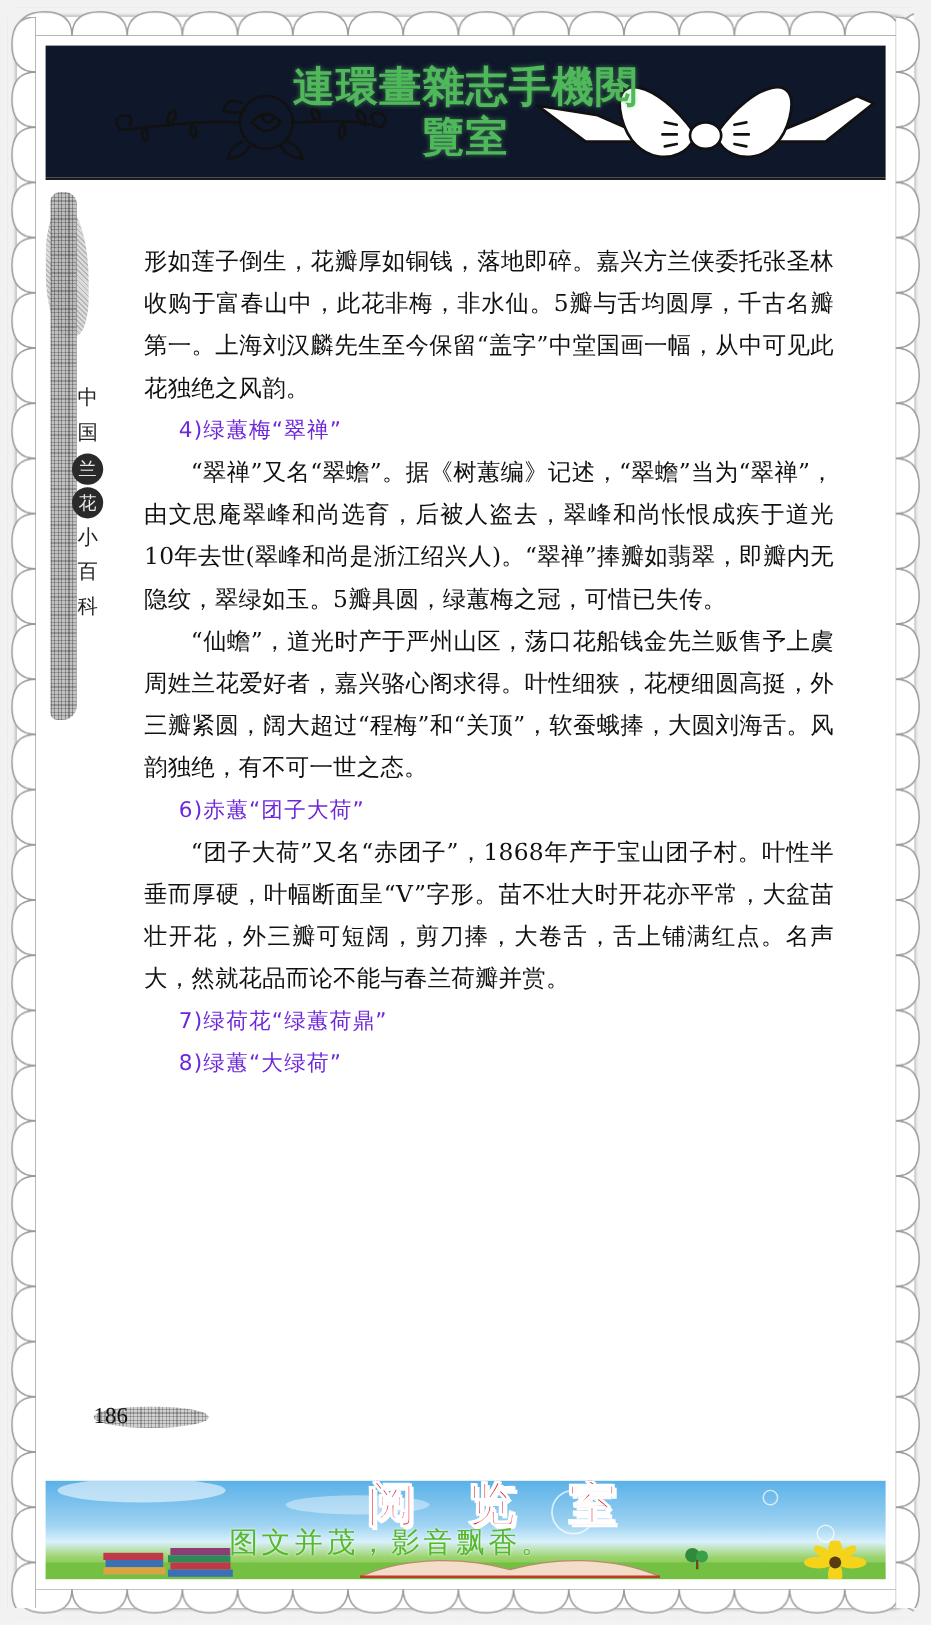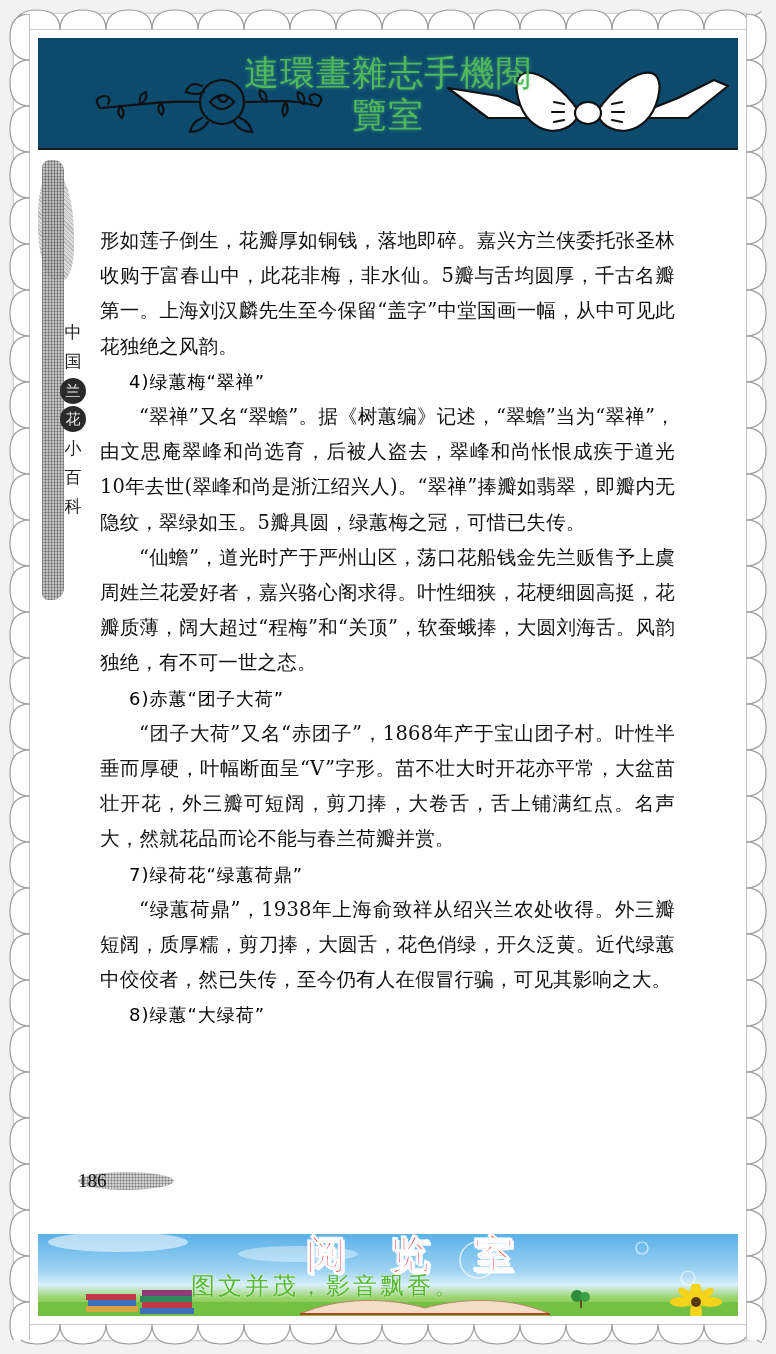--- a/index.html
+++ b/index.html
@@ -33,21 +33,22 @@
   }
   .scallop-col.left { left: 6px; }
   .scallop-col.right { left: 746px; }
   .scallop-row svg, .scallop-col svg { display: block; }
 
   
   .header {
     position: absolute;
     left: 38px; top: 38px;
     width: 700px; height: 110px;
-    background: #0c4a6e;
+    background: #0f172a;
+    font-weight: bold;
   }
   .header-rule {
     position: absolute;
     left: 38px; top: 148px;
     width: 700px; height: 2px;
     background: #1a1a1a;
   }
   .header-title {
     position: absolute;
     left: 0; top: 14px; width: 700px;
@@ -107,40 +108,39 @@
     margin: 2px 0;
     border-radius: 50%;
     background: #2a2a2a;
     color: #e8e8e8;
     font-size: 15px;
   }
 
   
   .content {
     position: absolute;
-    left: 100px; top: 200px;
+    left: 120px; top: 200px;
     width: 575px;
-    margin-top: 23px;
   }
   .para {
     margin: 0;
     font-size: 19.5px;
     line-height: 35.2px;
     color: #111;
     text-align: justify;
     text-indent: 2em;
     letter-spacing: 0.2px;
   }
   .para.no-indent { text-indent: 0; }
   .subhead {
     margin: 0;
     padding-left: 29px;
     font-size: 18px;
     line-height: 35.2px;
-    color: #000000;
+    color: #6d28d9;
     font-family: "DejaVu Sans", "Liberation Sans", sans-serif;
     letter-spacing: 1px;
   }
 
   
   .page-num {
     position: absolute;
     left: 78px; top: 1168px;
     width: 96px; height: 26px;
   }
@@ -292,25 +292,24 @@
     <span class="ch">小</span>
     <span class="ch">百</span>
     <span class="ch">科</span>
   </div>
 </div>
 
 <div class="content">
   <p class="para no-indent">形如莲子倒生，花瓣厚如铜钱，落地即碎。嘉兴方兰侠委托张圣林收购于富春山中，此花非梅，非水仙。5瓣与舌均圆厚，千古名瓣第一。上海刘汉麟先生至今保留“盖字”中堂国画一幅，从中可见此花独绝之风韵。</p>
   <p class="subhead">4)绿蕙梅“翠禅”</p>
   <p class="para">“翠禅”又名“翠蟾”。据《树蕙编》记述，“翠蟾”当为“翠禅”，由文思庵翠峰和尚选育，后被人盗去，翠峰和尚怅恨成疾于道光10年去世(翠峰和尚是浙江绍兴人)。“翠禅”捧瓣如翡翠，即瓣内无隐纹，翠绿如玉。5瓣具圆，绿蕙梅之冠，可惜已失传。</p>
-  <p class="para">“仙蟾”，道光时产于严州山区，荡口花船钱金先兰贩售予上虞周姓兰花爱好者，嘉兴骆心阁求得。叶性细狭，花梗细圆高挺，花瓣质薄，阔大超过“程梅”和“关顶”，软蚕蛾捧，大圆刘海舌。风韵独绝，有不可一世之态。</p>
+  <p class="para">“仙蟾”，道光时产于严州山区，荡口花船钱金先兰贩售予上虞周姓兰花爱好者，嘉兴骆心阁求得。叶性细狭，花梗细圆高挺，外三瓣紧圆，阔大超过“程梅”和“关顶”，软蚕蛾捧，大圆刘海舌。风韵独绝，有不可一世之态。</p>
   <p class="subhead">6)赤蕙“团子大荷”</p>
   <p class="para">“团子大荷”又名“赤团子”，1868年产于宝山团子村。叶性半垂而厚硬，叶幅断面呈“V”字形。苗不壮大时开花亦平常，大盆苗壮开花，外三瓣可短阔，剪刀捧，大卷舌，舌上铺满红点。名声大，然就花品而论不能与春兰荷瓣并赏。</p>
   <p class="subhead">7)绿荷花“绿蕙荷鼎”</p>
-  <p class="para">“绿蕙荷鼎”，1938年上海俞致祥从绍兴兰农处收得。外三瓣短阔，质厚糯，剪刀捧，大圆舌，花色俏绿，开久泛黄。近代绿蕙中佼佼者，然已失传，至今仍有人在假冒行骗，可见其影响之大。</p>
   <p class="subhead">8)绿蕙“大绿荷”</p>
 </div>
 
 <div class="page-num">
   <div class="page-num-bg"></div>
   <div class="page-num-text">186</div>
 </div>
 
 <div class="banner">
   <svg style="position:absolute;left:0;top:0" width="700" height="82" viewBox="0 0 700 82">

